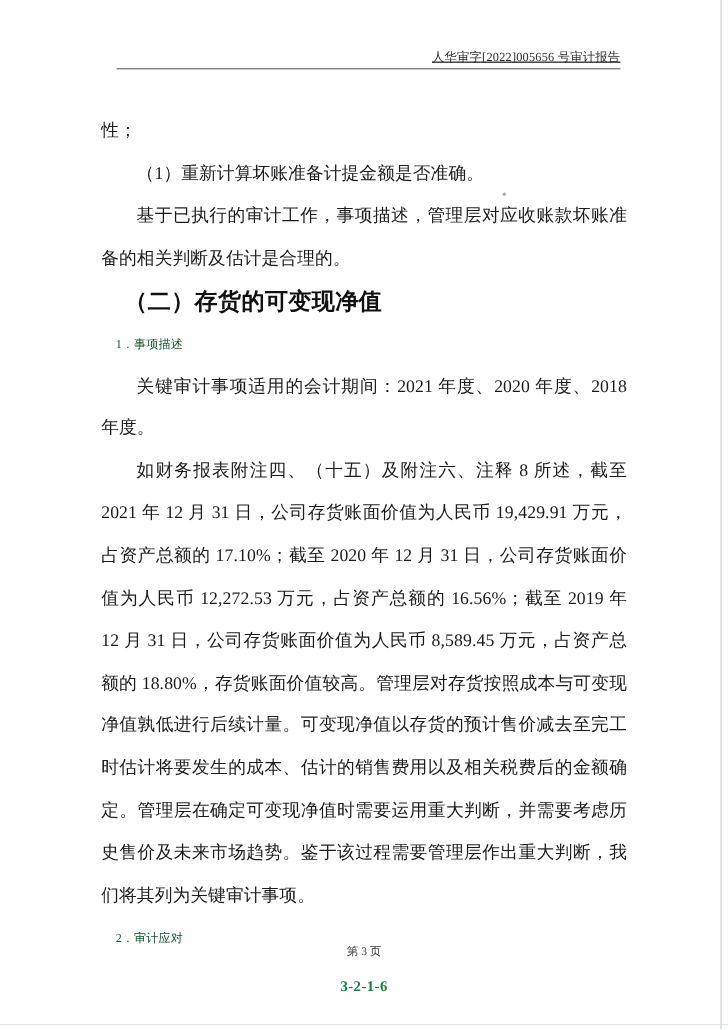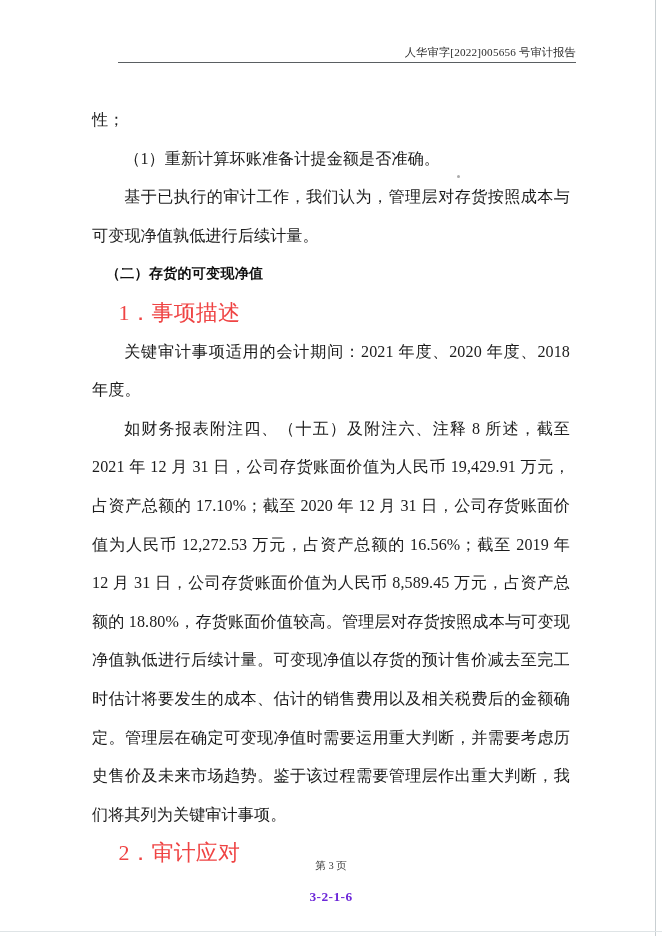--- a/index.html
+++ b/index.html
@@ -41,23 +41,24 @@
     width: 3px;
     height: 3px;
     background: #8d8d8d;
     border-radius: 50%;
     opacity: .75;
   }
 
   
   #header {
     position: absolute;
-    left: 118px;
+    left: 106px;
     top: 46px;
     width: 458px;
+    text-decoration: underline;
   }
   #header-text {
     font-size: 11.2px;
     color: #2c2c2c;
     text-align: right;
     letter-spacing: .2px;
     line-height: 1.2;
     white-space: nowrap;
   }
   #header-rule {
@@ -79,31 +80,31 @@
     line-height: 38.6px;
     text-align: justify;
     text-justify: inter-ideograph;
     margin: 0;
     letter-spacing: .1px;
   }
   .indent {
     text-indent: 2em;
   }
   .heading {
-    font-size: 14px;
+    font-size: 21px;
     font-weight: bold;
     color: #101010;
     line-height: 38.6px;
     margin: 0;
     text-indent: 1em;
     letter-spacing: .3px;
   }
   .sub-heading {
-    font-size: 22px;
-    color: #ef4444;
+    font-size: 11px;
+    color: #14532d;
     line-height: 38.6px;
     margin: 0;
     text-indent: 1.2em;
     letter-spacing: .1px;
   }
 
   
   #footer {
     position: absolute;
     left: 0;
@@ -112,21 +113,21 @@
     text-align: center;
   }
   #page-number {
     font-size: 10.5px;
     color: #3a3a3a;
     line-height: 1.2;
   }
   #doc-code {
     margin-top: 16px;
     font-size: 13.4px;
-    color: #6d28d9;
+    color: #15803d;
     font-weight: bold;
     letter-spacing: .4px;
   }
 </style>
 </head>
 <body>
 
 <div id="page">
 
   <div id="scan-edge-right"></div>
@@ -138,21 +139,21 @@
     <div id="header-rule"></div>
   </div>
 
   <div id="content">
 
     <p class="para">性；</p>
 
 
     <p class="para indent">（1）重新计算坏账准备计提金额是否准确。</p>
 
-    <p class="para indent">基于已执行的审计工作，我们认为，管理层对存货按照成本与可变现净值孰低进行后续计量。</p>
+    <p class="para indent">基于已执行的审计工作，事项描述，管理层对应收账款坏账准备的相关判断及估计是合理的。</p>
 
     <p class="heading">（二）存货的可变现净值</p>
 
     <p class="sub-heading">1．事项描述</p>
 
     <p class="para indent">关键审计事项适用的会计期间：2021 年度、2020 年度、2018 年度。</p>
 
     <p class="para indent">如财务报表附注四、（十五）及附注六、注释 8 所述，截至 2021 年 12 月 31 日，公司存货账面价值为人民币 19,429.91 万元，占资产总额的 17.10%；截至 2020 年 12 月 31 日，公司存货账面价值为人民币 12,272.53 万元，占资产总额的 16.56%；截至 2019 年 12 月 31 日，公司存货账面价值为人民币 8,589.45 万元，占资产总额的 18.80%，存货账面价值较高。管理层对存货按照成本与可变现净值孰低进行后续计量。可变现净值以存货的预计售价减去至完工时估计将要发生的成本、估计的销售费用以及相关税费后的金额确定。管理层在确定可变现净值时需要运用重大判断，并需要考虑历史售价及未来市场趋势。鉴于该过程需要管理层作出重大判断，我们将其列为关键审计事项。</p>
 
     <p class="sub-heading">2．审计应对</p>

